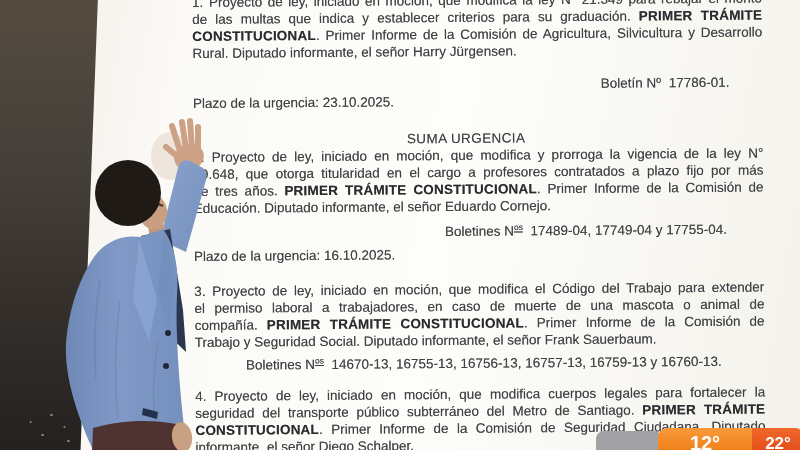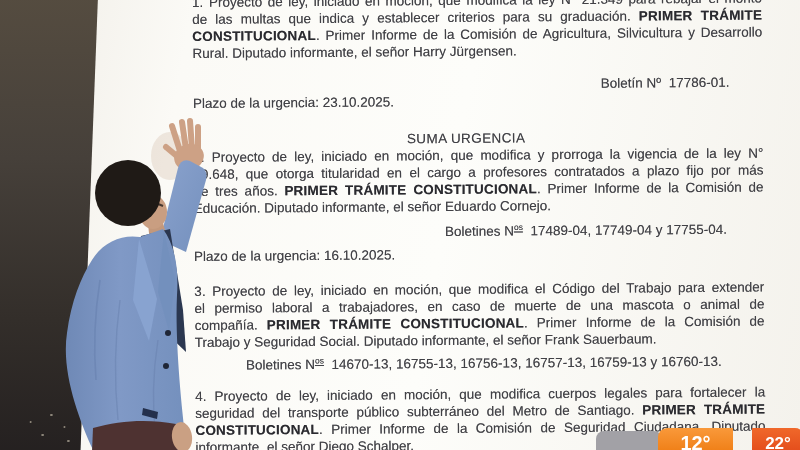--- a/index.html
+++ b/index.html
@@ -42,21 +42,21 @@
   [data-par-id="plazo-2"]{margin-top:6px;}
   [data-par-id="item-3"]{margin-top:18px;}
   [data-par-id="boletines-3"]{margin-top:6px;}
   [data-par-id="boletines-3"] .line{margin-left:51px;text-align:left;text-align-last:left;white-space:nowrap;}
   [data-par-id="item-4"]{margin-top:14px;}
   
   .presenter{position:absolute;left:40px;top:100px;width:200px;height:352px;}
   
   .w-gray{position:absolute;left:596px;top:431px;width:66px;height:20px;
     border-radius:8px 8px 0 0;background:#a2a1a6;}
-  .w-low{position:absolute;left:658px;top:428px;width:75px;height:23px;
+  .w-low{position:absolute;left:658px;top:428px;width:94px;height:23px;
     border-radius:9px 0 0 0;background:linear-gradient(180deg,#f9993a,#f08018);
     color:#fff;font-weight:700;font-size:20px;text-align:center;padding-top:5px;box-sizing:border-box;line-height:20px;}
   .w-high{position:absolute;left:752px;top:428px;width:52px;height:23px;
     border-radius:0 9px 0 0;background:linear-gradient(180deg,#f0682a,#e44e1c);
     color:#fff;font-weight:700;font-size:17px;text-align:center;padding-top:7px;box-sizing:border-box;line-height:17px;}
 </style>
 </head>
 <body>
 
 <div class="stage">

